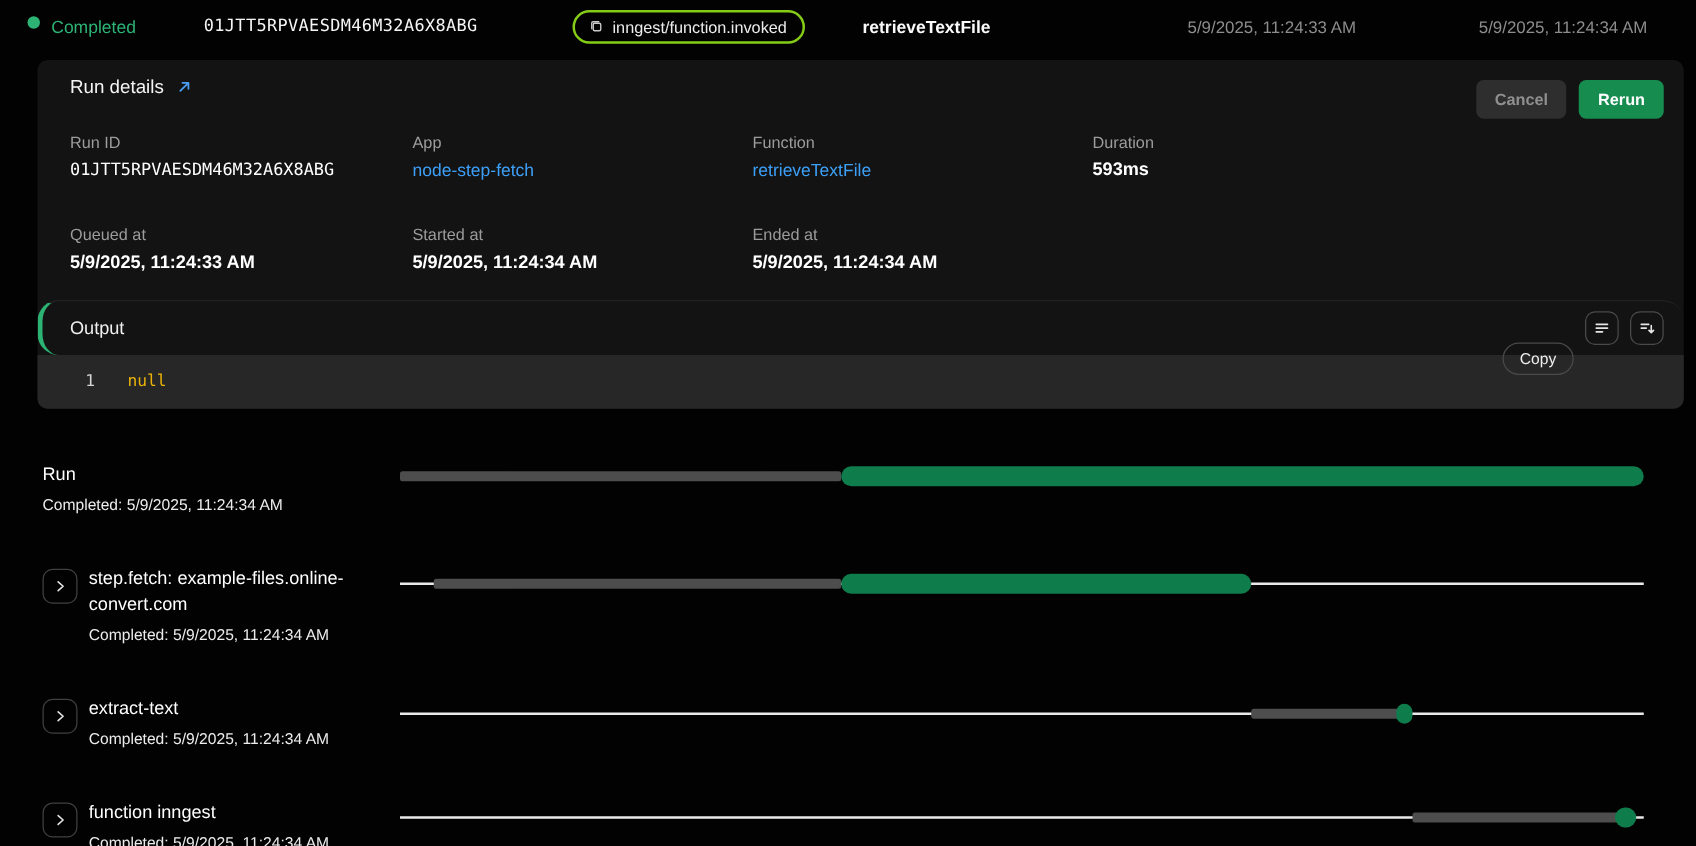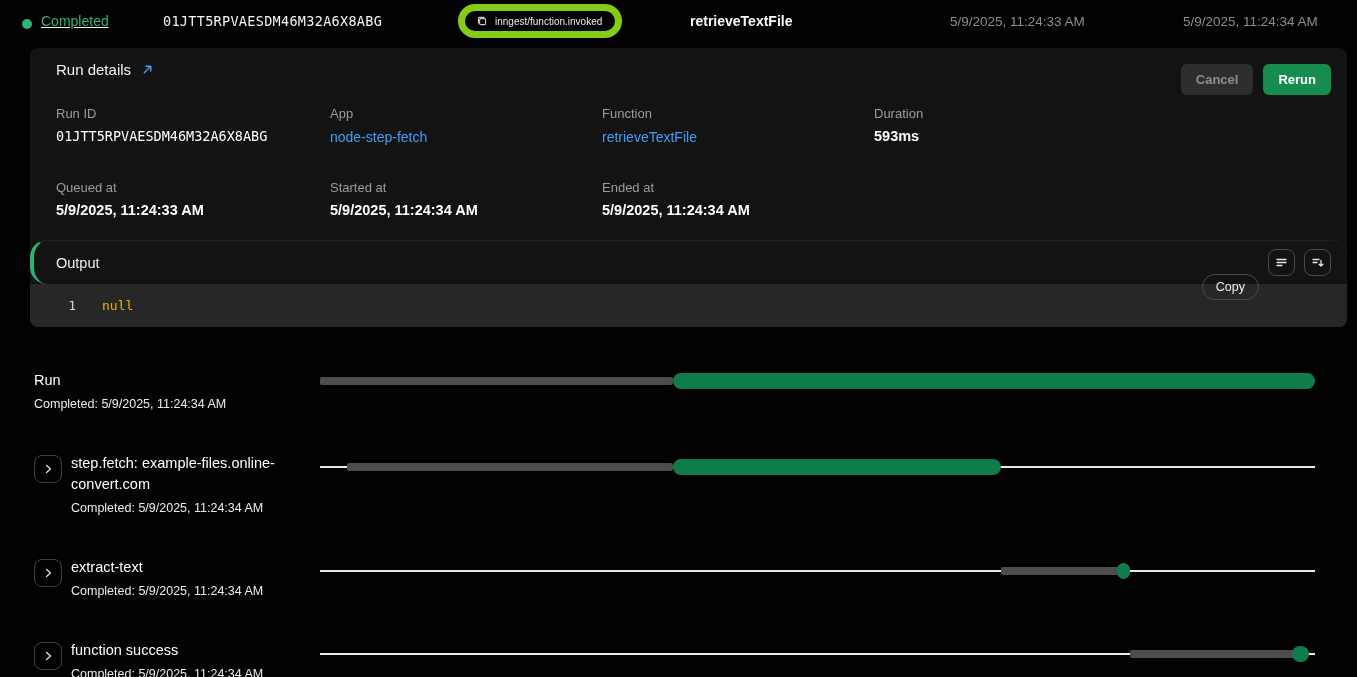--- a/index.html
+++ b/index.html
@@ -13,30 +13,30 @@
   .mono { font-family: "DejaVu Sans Mono", "Liberation Mono", monospace; }
 
   
   .topbar {
     height: 42px;
     display: flex;
     align-items: center;
     padding-left: 22px;
     font-size: 14px;
   }
-  .tb-status { width: 141px; display: flex; align-items: flex-end; gap: 9px; flex-shrink: 0; text-decoration: underline; }
+  .tb-status { width: 141px; display: flex; align-items: flex-start; gap: 9px; flex-shrink: 0; }
   .status-dot { width: 10px; height: 10px; border-radius: 50%; background: #2db475; }
   .tb-status-label { color: #2db475; font-size: 14px; }
   .tb-runid { width: 295px; flex-shrink: 0; font-size: 13.5px; color: #f5f5f5; letter-spacing: 0.3px; }
   .tb-badge-wrap { width: 232px; flex-shrink: 0; }
   .badge {
     display: inline-flex; align-items: center; gap: 7px;
-    border: 7px solid #84cc16; border-radius: 999px;
+    border: 2px solid #84cc16; border-radius: 999px;
     padding: 4px 13px 4px 11px;
-    font-size: 10px; color: #ececec; background: transparent; cursor: pointer;
+    font-size: 13px; color: #ececec; background: transparent; cursor: pointer;
   }
   .tb-fn { width: 260px; flex-shrink: 0; font-weight: 700; font-size: 14px; color: #fafafa; }
   .tb-ts { color: #8d8d8d; font-size: 13.5px; font-weight: 500; }
   .tb-ts.first { width: 233px; flex-shrink: 0; }
 
   
   .panel {
     margin: 6px 10px 0 30px;
     width: 1317px;
     background: #131313;
@@ -260,21 +260,21 @@
       </div>
     </div>
     <div class="tl-row has-btn">
       <div class="tl-left">
         <button class="tl-expand">
           <svg width="10" height="10" viewBox="0 0 10 10" fill="none" stroke="#e3e3e3" stroke-width="1.3" stroke-linecap="round" stroke-linejoin="round">
             <path d="M3.5 1.5 L7.5 5 L3.5 8.5"></path>
           </svg>
         </button>
         <div>
-          <div class="tl-name">function success</div>
+          <div class="tl-name">function inngest</div>
           <div class="tl-status">Completed: 5/9/2025, 11:24:34 AM</div>
         </div>
       </div>
       <div class="tl-bar">
         <div class="seg seg-line" style="left: 0%; width: 100%;"></div>
         <div class="seg seg-gray" style="left: 81.4%; width: 16.7%;"></div>
         <div class="seg seg-green" style="left: 97.7%; width: 1.7%;"></div>
       </div>
     </div>
   </div>

